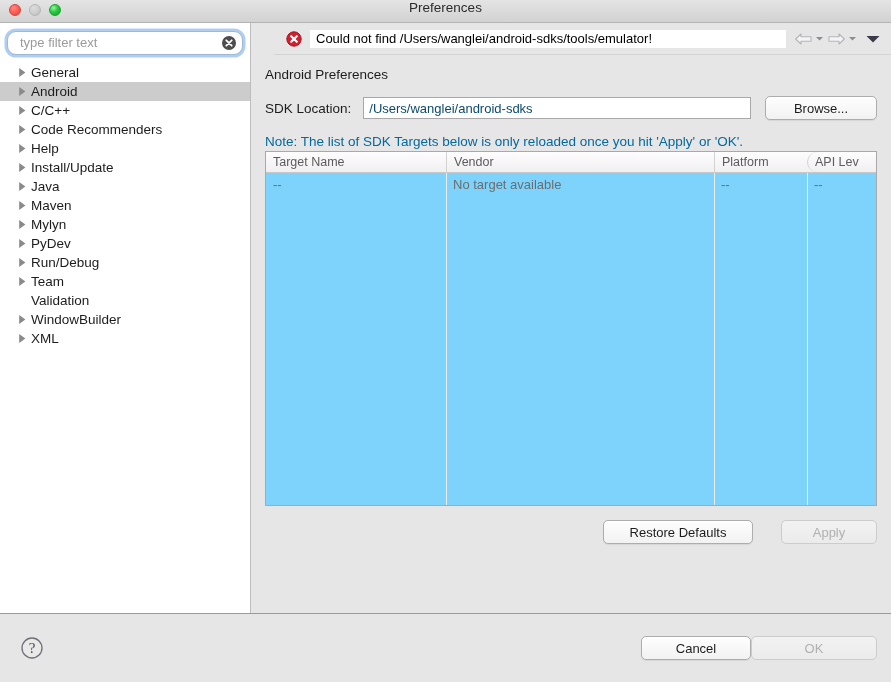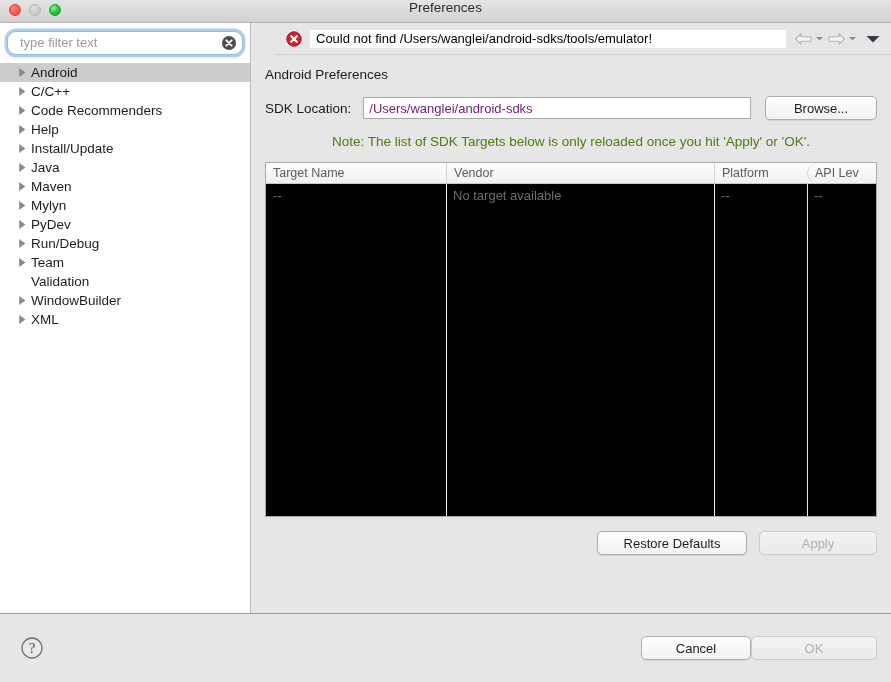--- a/index.html
+++ b/index.html
@@ -233,21 +233,21 @@
     white-space: nowrap;
   }
   .sdk-input {
     flex: 1 1 auto;
     height: 22px;
     box-sizing: border-box;
     border: 1px solid #a8a8a8;
     background: #fff;
     font-family: "Liberation Sans", sans-serif;
     font-size: 13px;
-    color: #701a75;
+    color: #0c4a6e;
     padding: 0 5px;
     outline: none;
   }
   .btn {
     font-family: "Liberation Sans", sans-serif;
     font-size: 13px;
     color: #1c1c1c;
     background: linear-gradient(to bottom, #fefefe 0%, #f2f2f2 100%);
     border: 1px solid #adadad;
     border-radius: 5px;
@@ -260,29 +260,28 @@
   .btn.disabled {
     color: #b0b0b0;
     background: linear-gradient(to bottom, #f2f2f2 0%, #ebebeb 100%);
     border-color: #cccccc;
     box-shadow: none;
     cursor: default;
   }
   .btn-browse { margin-left: 14px; width: 112px; padding: 0; }
   .note {
     font-size: 13.5px;
-    color: #4d7c0f;
-    margin-bottom: 13px;
-    text-align: center;
+    color: #0369a1;
+    margin-bottom: 2px;
   }
 
   
   .table-wrap {
     border: 1px solid #a9a9a9;
-    background: #000000;
+    background: #7dd3fc;
     flex: 0 0 auto;
     height: 355px;
     box-sizing: border-box;
     overflow: hidden;
     display: flex;
     flex-direction: column;
   }
   .thead {
     display: flex;
     height: 20px;
@@ -323,25 +322,25 @@
     width: 1px;
     background: #ececec;
   }
 
   
   .pane-buttons {
     flex: 0 0 auto;
     display: flex;
     justify-content: flex-end;
     align-items: flex-start;
-    gap: 12px;
+    gap: 28px;
     padding: 14px 0 14px 0;
   }
   .btn-restore { width: 150px; padding: 0; }
-  .btn-apply { width: 118px; padding: 0; }
+  .btn-apply { width: 96px; padding: 0; }
 
   
   .footer {
     flex: 0 0 68px;
     height: 68px;
     background: #e6e6e6;
     display: flex;
     align-items: center;
     padding: 0 14px;
     box-sizing: border-box;
@@ -379,20 +378,28 @@
         <div class="filter-field">
           <input class="filter-input" type="text" placeholder="type filter text" style="">
           <div class="clear-btn">
             <svg width="14" height="14" viewBox="0 0 14 14">
               <path d="M4.3 4.3 L9.7 9.7 M9.7 4.3 L4.3 9.7" stroke="#ffffff" stroke-width="1.8" stroke-linecap="round"></path>
             </svg>
           </div>
         </div>
       </div>
       <div class="tree" id="tree-list">
+          <div class="tree-item">
+            <span class="tw">
+              <svg width="9" height="11" viewBox="0 0 9 11">
+                <path d="M1.2 1 L7.4 5.5 L1.2 10 Z" fill="#8a8a8a"></path>
+              </svg>
+            </span>
+            <span class="tree-label">General</span>
+          </div>
           <div class="tree-item selected">
             <span class="tw">
               <svg width="9" height="11" viewBox="0 0 9 11">
                 <path d="M1.2 1 L7.4 5.5 L1.2 10 Z" fill="#8a8a8a"></path>
               </svg>
             </span>
             <span class="tree-label">Android</span>
           </div>
           <div class="tree-item">
             <span class="tw">

